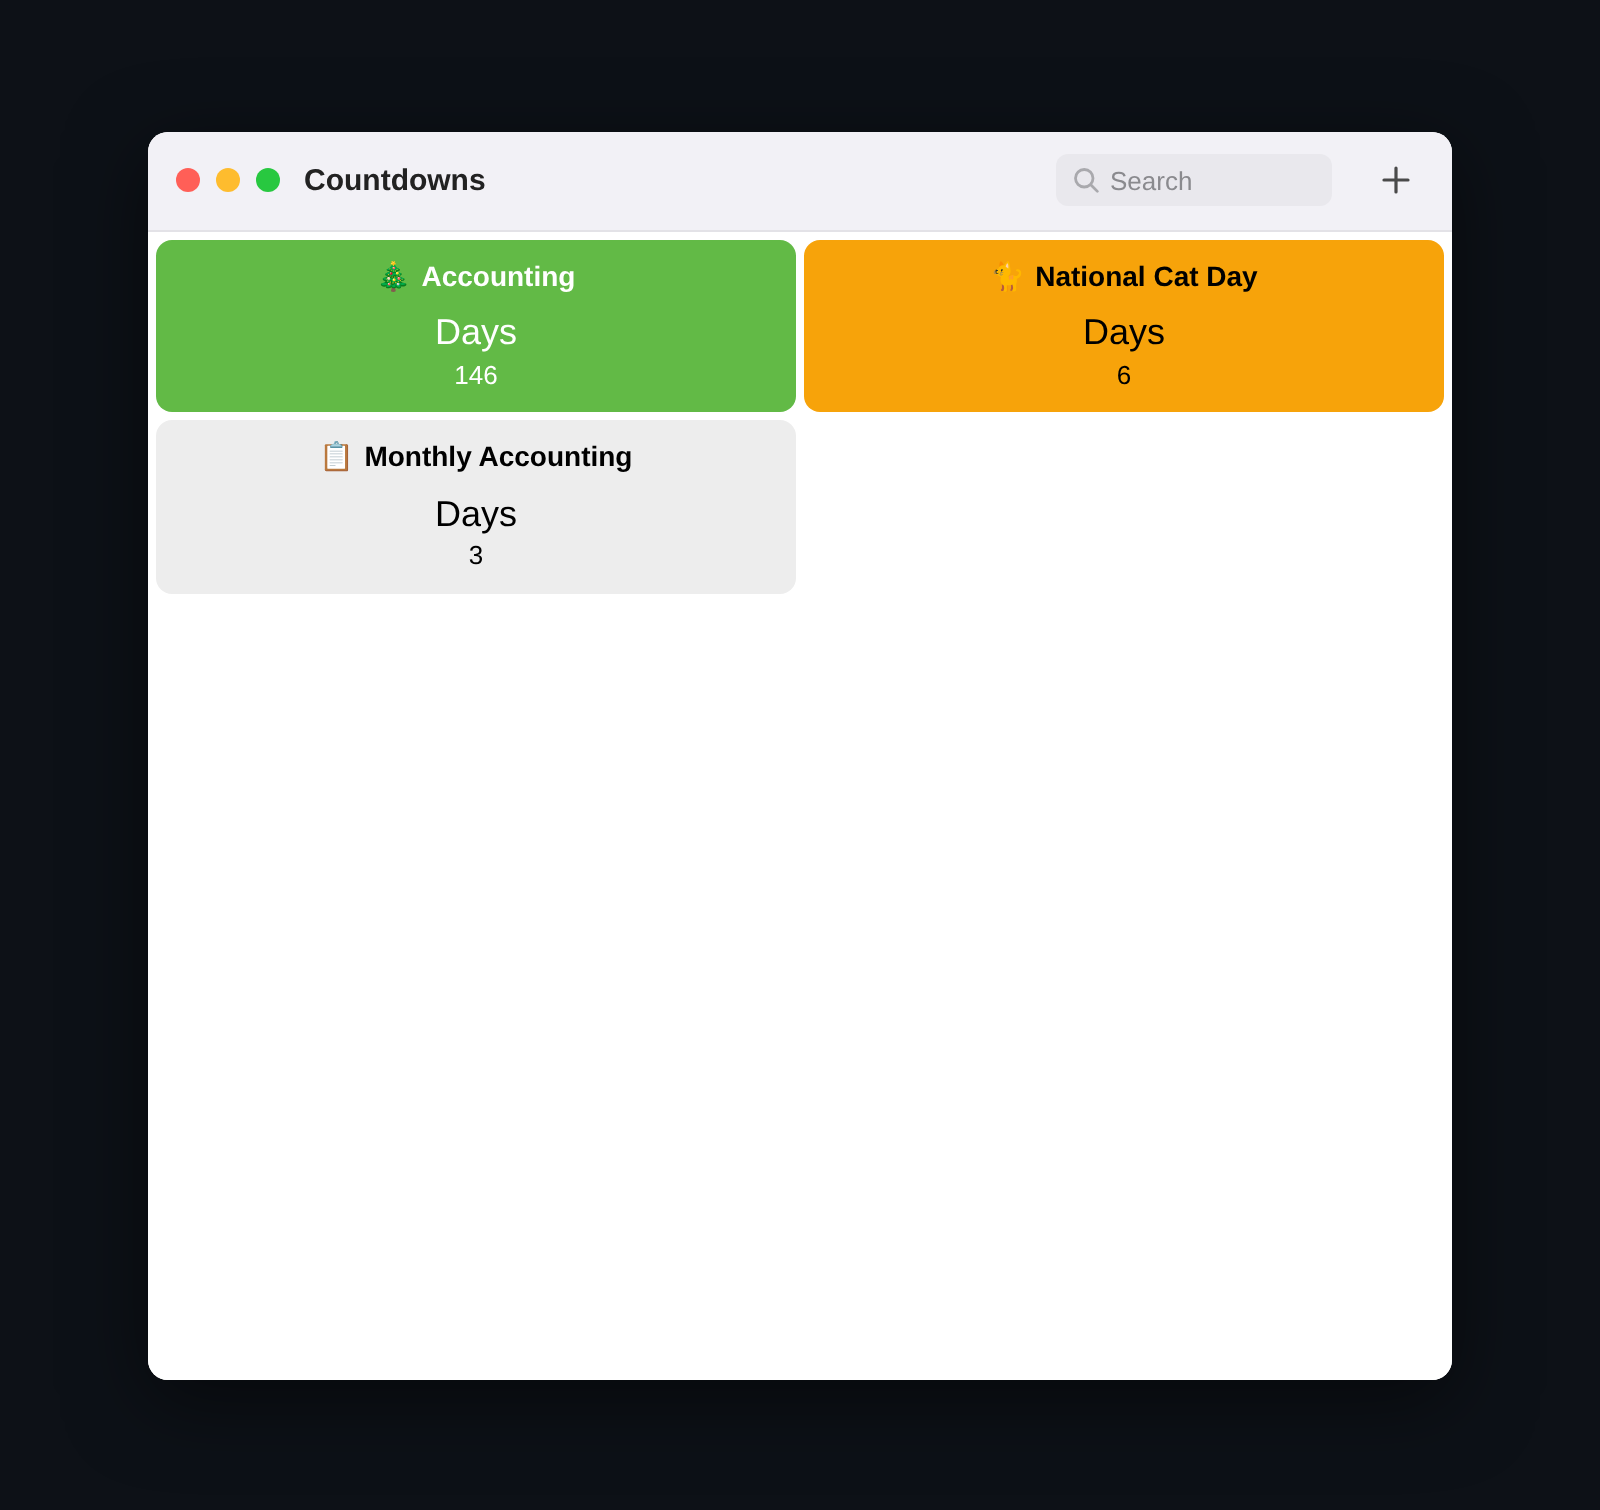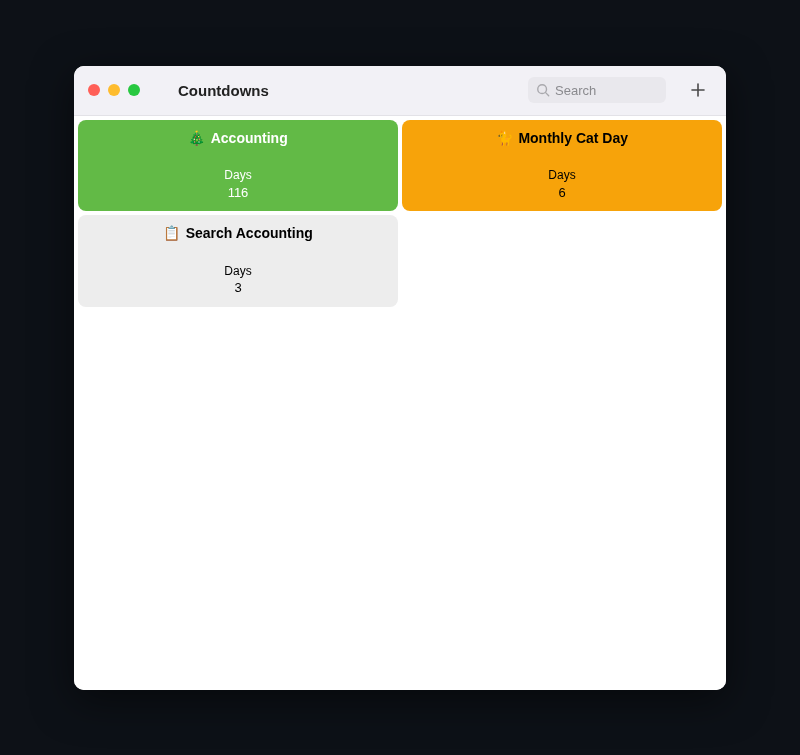--- a/index.html
+++ b/index.html
@@ -42,21 +42,21 @@
     }
     .traffic-light {
       width: 12px;
       height: 12px;
       border-radius: 50%;
     }
     .tl-close { background: #ff5f57; }
     .tl-min { background: #febc2e; }
     .tl-max { background: #28c840; }
     .window-title {
-      margin-left: 30px;
+      margin-left: 4px;
       font-size: 15px;
       font-weight: 600;
       color: #222;
     }
     .spacer { flex: 1; }
     .search-wrap {
       display: flex;
       align-items: center;
       background: #e9e8ed;
       border-radius: 6px;
@@ -121,22 +121,22 @@
       display: flex;
       align-items: center;
       gap: 5px;
       font-weight: 600;
       font-size: 14px;
     }
     .card-emoji {
       font-size: 14px;
     }
     .card-days-label {
-      font-size: 12px;
-      margin-top: 20px;
+      font-size: 18px;
+      margin-top: 7px;
     }
     .card-days-value {
       font-size: 13px;
       font-weight: 500;
     }
     .card-green {
       background: #62ba46;
       color: #ffffff;
     }
     .card-orange {
@@ -176,32 +176,32 @@
   </div>
 
   <div class="content" id="countdowns-grid">
 
   <div class="countdown-card card-green">
         <div class="card-title-row">
           <span class="card-emoji">🎄</span>
           <span>Accounting</span>
         </div>
         <div class="card-days-label">Days</div>
-        <div class="card-days-value">116</div>
+        <div class="card-days-value">146</div>
       </div>
       <div class="countdown-card card-orange">
         <div class="card-title-row">
           <span class="card-emoji">🐈</span>
-          <span>Monthly Cat Day</span>
+          <span>National Cat Day</span>
         </div>
         <div class="card-days-label">Days</div>
         <div class="card-days-value">6</div>
       </div>
       <div class="countdown-card card-gray">
         <div class="card-title-row">
           <span class="card-emoji">📋</span>
-          <span>Search Accounting</span>
+          <span>Monthly Accounting</span>
         </div>
         <div class="card-days-label">Days</div>
         <div class="card-days-value">3</div>
       </div>
     </div>
 </div>
 
 </body></html>

